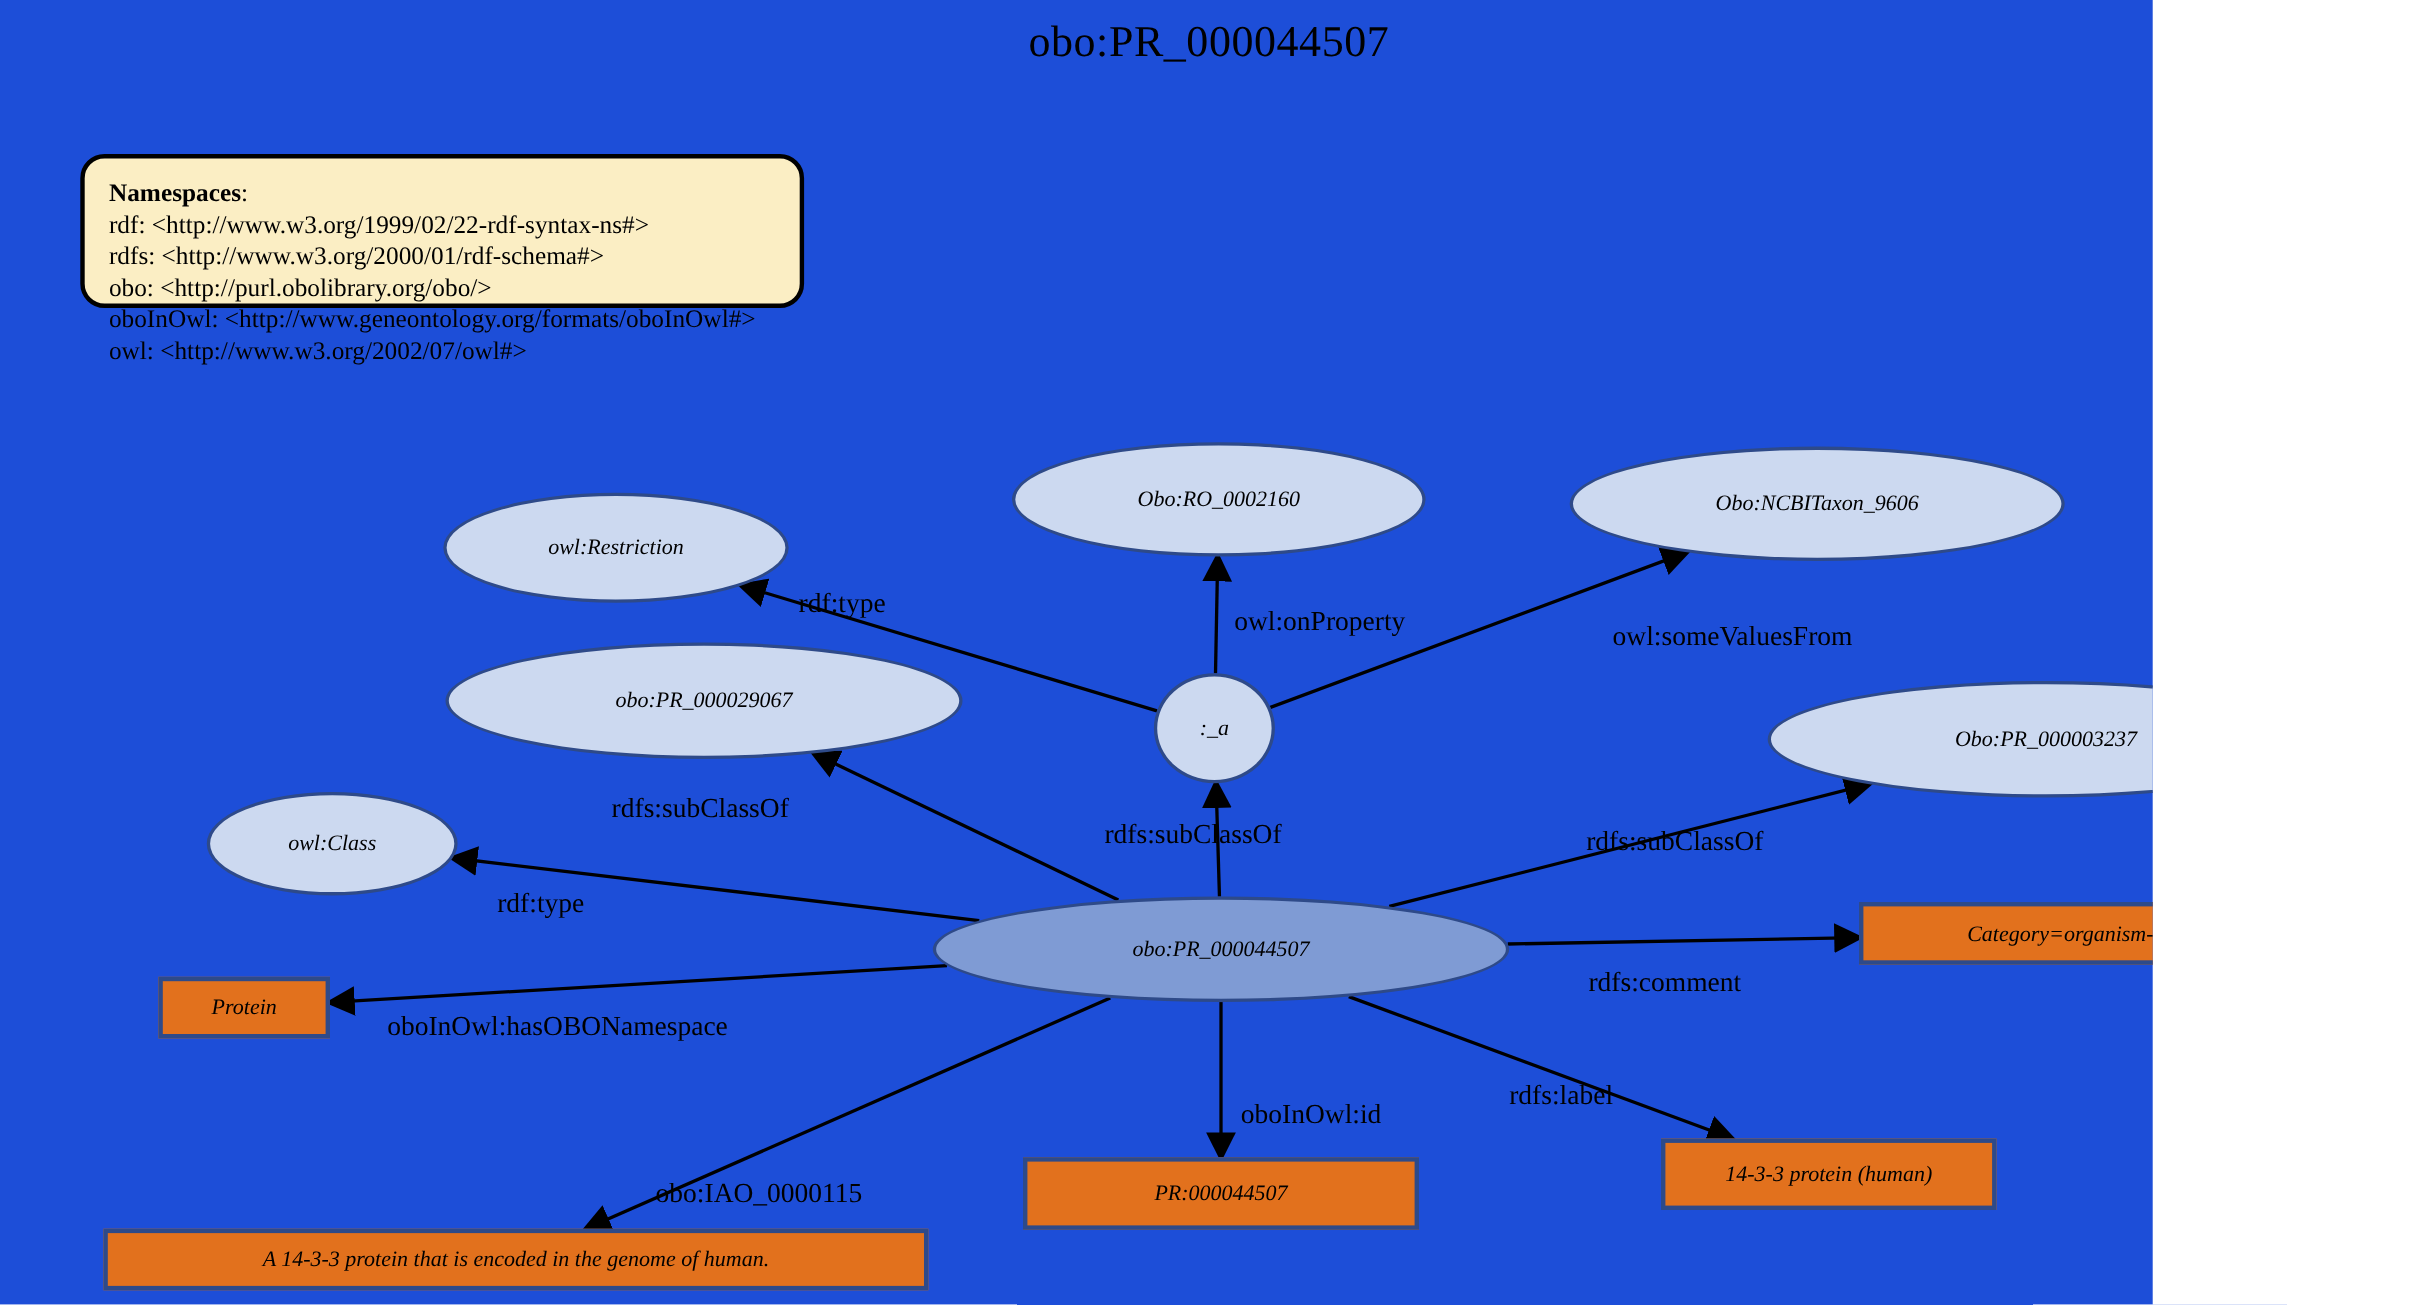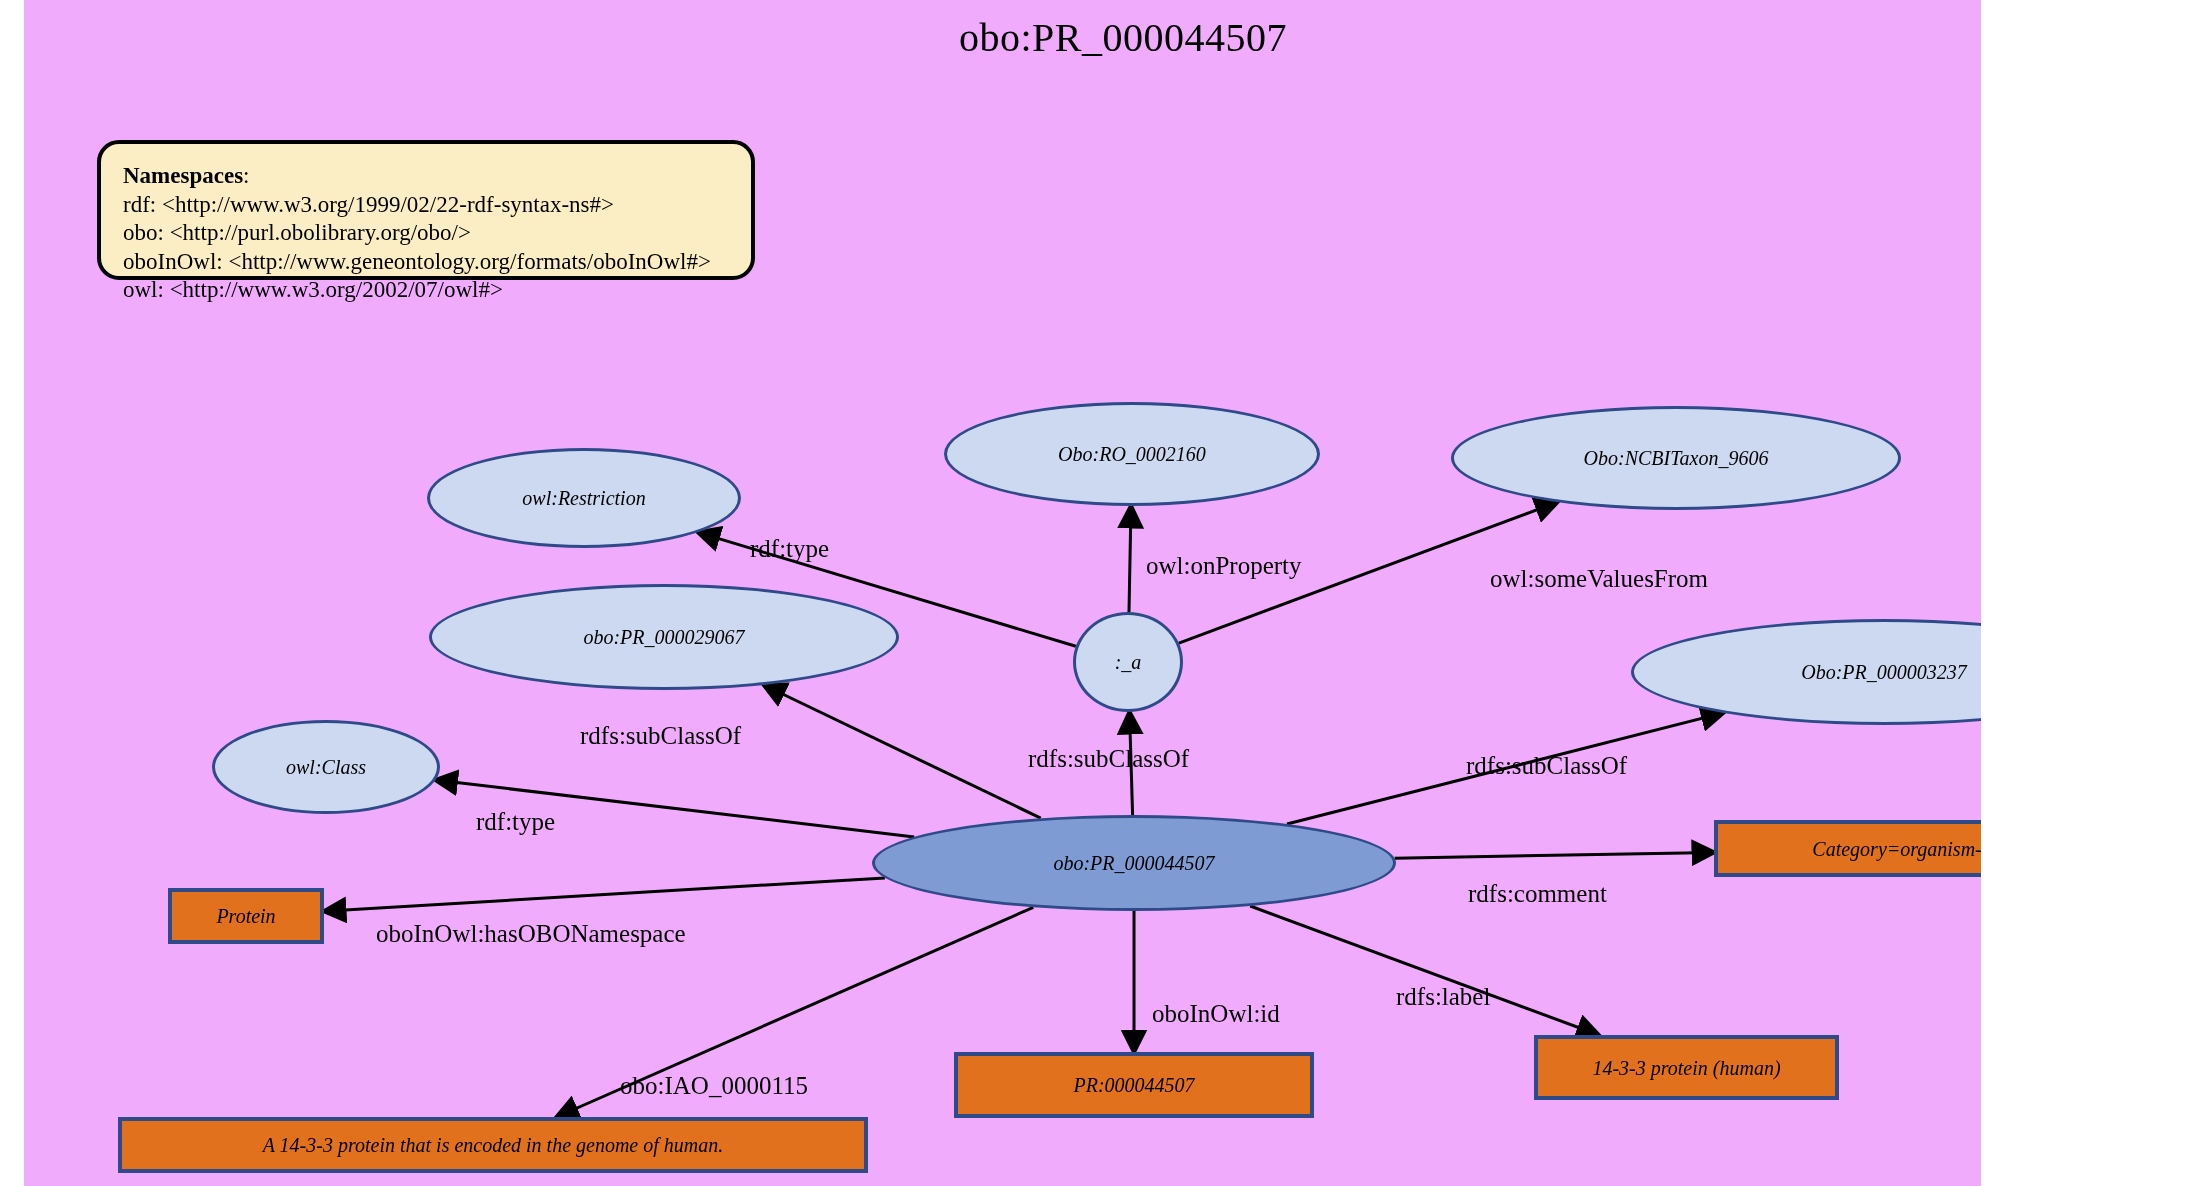--- a/index.html
+++ b/index.html
@@ -5,24 +5,23 @@
 <style>
   html, body {
     margin: 0;
     padding: 0;
     background: #ffffff;
   }
   #canvas {
     position: relative;
     width: 1957px;
     height: 1186px;
-    background: #f0abfc;
+    background: #1d4ed8;
     font-family: "Liberation Serif", "DejaVu Serif", serif;
     overflow: hidden;
-    margin-left: 24px;
   }
   #graph-svg {
     position: absolute;
     left: 0;
     top: 0;
     width: 2198px;
     height: 1186px;
   }
   
   .page-title {
@@ -96,20 +95,21 @@
 </head>
 <body>
 
 <div id="canvas">
 
   <div class="page-title">obo:PR_000044507</div>
 
   <div class="ns-box">
     <div class="ns-line ns-head"><span>Namespaces</span><span class="colon">:</span></div>
     <div class="ns-line">rdf: &lt;http://www.w3.org/1999/02/22-rdf-syntax-ns#&gt;</div>
+    <div class="ns-line">rdfs: &lt;http://www.w3.org/2000/01/rdf-schema#&gt;</div>
     <div class="ns-line">obo: &lt;http://purl.obolibrary.org/obo/&gt;</div>
     <div class="ns-line">oboInOwl: &lt;http://www.geneontology.org/formats/oboInOwl#&gt;</div>
     <div class="ns-line">owl: &lt;http://www.w3.org/2002/07/owl#&gt;</div>
   </div>
 
   <svg id="graph-svg" viewBox="0 0 2198 1186">
     <defs>
       <marker id="arrow" viewBox="0 0 12 12" refX="10" refY="6" markerWidth="9" markerHeight="9" orient="auto-start-reverse">
         <path d="M 0 0 L 12 6 L 0 12 z" fill="#000000"></path>
       </marker>

